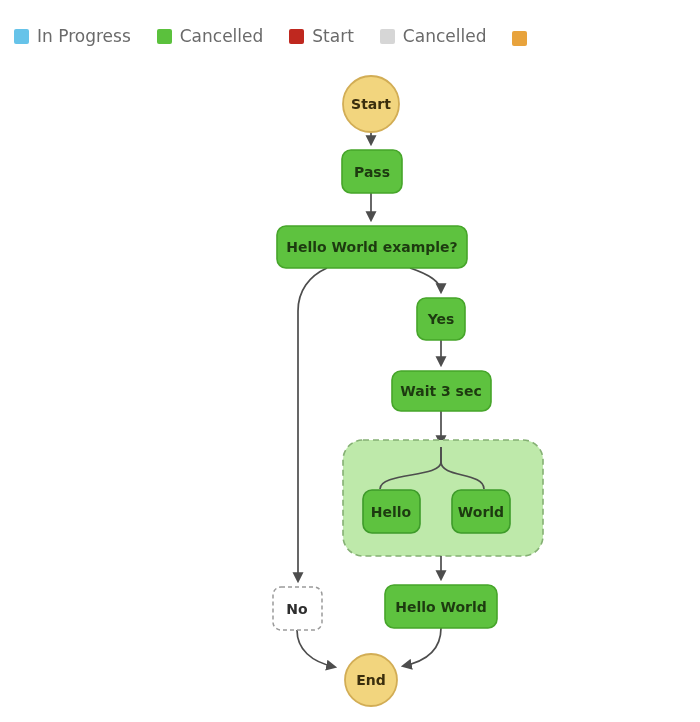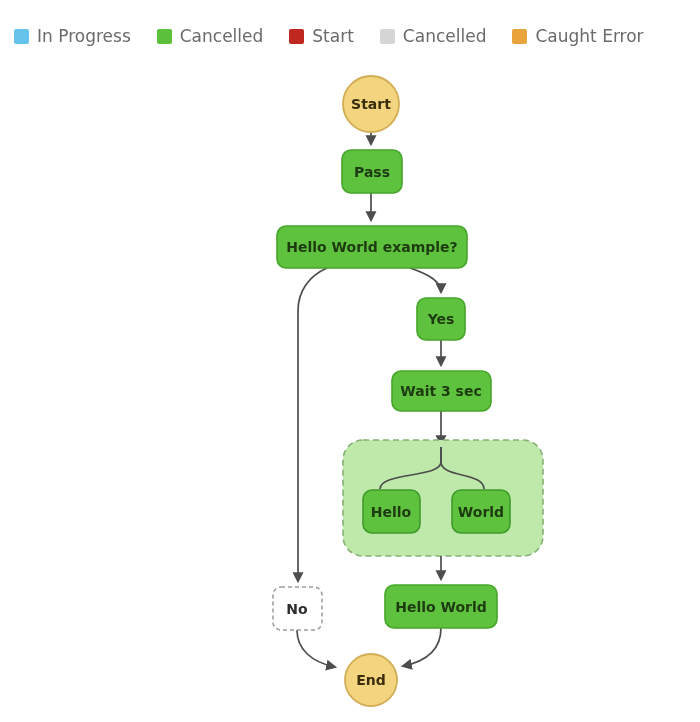--- a/index.html
+++ b/index.html
@@ -45,21 +45,20 @@
   <div class="legend-item">
     <span class="legend-swatch" style="background-color: rgb(191, 40, 31);"></span>
     <span class="legend-label">Start</span>
   </div>
   <div class="legend-item">
     <span class="legend-swatch" style="background-color: rgb(214, 214, 214);"></span>
     <span class="legend-label">Cancelled</span>
   </div>
   <div class="legend-item">
     <span class="legend-swatch" style="background-color: rgb(232, 163, 60);"></span>
-    <span class="legend-label">Caught Error</span>
   </div>
 </div>
 
 <svg class="graph" width="700" height="722" viewBox="0 0 700 722" xmlns="http://www.w3.org/2000/svg">
   <defs>
     <marker id="arrow" viewBox="0 0 10 10" refX="8" refY="5" markerWidth="6.5" markerHeight="6.5" orient="auto-start-reverse">
       <path class="arrowhead" d="M0,0 L10,5 L0,10 z"></path>
     </marker>
   </defs>
 

